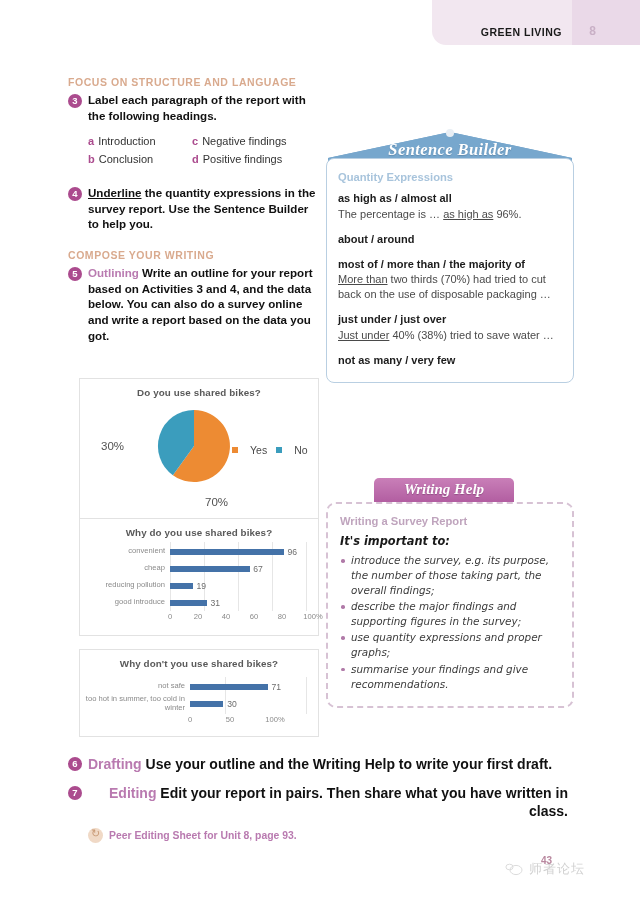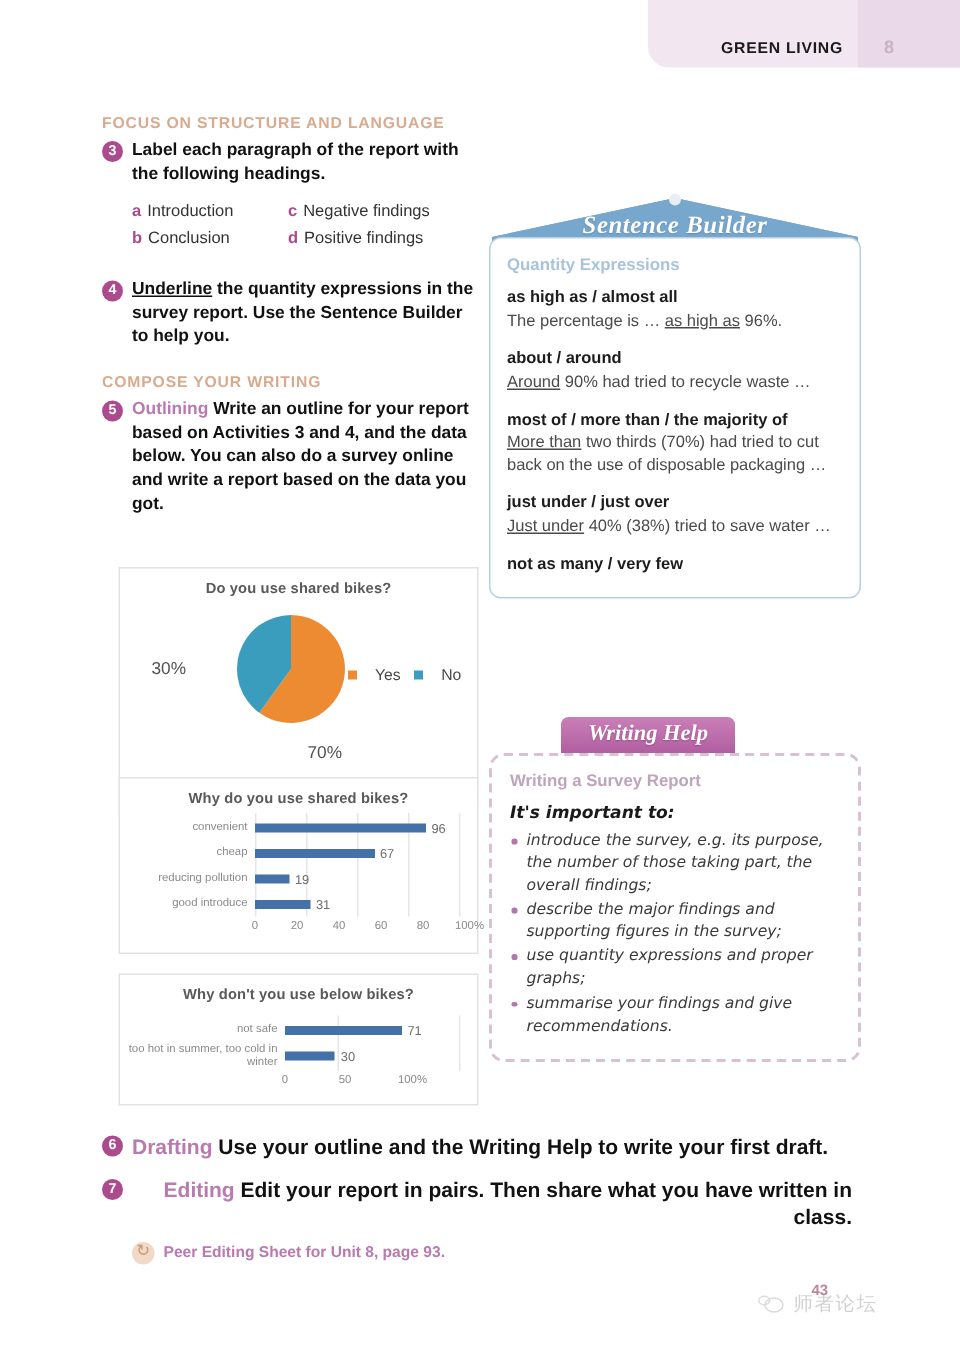--- a/index.html
+++ b/index.html
@@ -216,21 +216,21 @@
     color: #4a4a4a;
     line-height: 1.36;
     margin-top: 1px;
   }
   .sb-u { text-decoration: underline; }
 
   
   #wh-wrap { position: absolute; left: 326px; top: 478px; width: 248px; }
   #wh-banner {
     position: relative;
-    width: 116px;
+    width: 140px;
     margin: 0 auto 0 48px;
     height: 24px;
     background: linear-gradient(#c97fb8, #b25ea1);
     border-radius: 5px 5px 0 0;
   }
   #wh-title {
     position: absolute;
     width: 100%;
     top: 3px;
     text-align: center;
@@ -455,21 +455,21 @@
       <span class="axis-tick" style="left:28px;">20</span>
       <span class="axis-tick" style="left:56px;">40</span>
       <span class="axis-tick" style="left:84px;">60</span>
       <span class="axis-tick" style="left:112px;">80</span>
       <span class="axis-tick" style="left:143px;">100%</span>
     </div>
   </div>
 </div>
 
 <div class="chart-card" id="bar2-card">
-  <div class="chart-title">Why don't you use below bikes?</div>
+  <div class="chart-title">Why don't you use shared bikes?</div>
   <div class="bars" style="padding-left:4px;padding-right:8px;padding-top:9px;">
     <div class="gridline" style="left:145px;top:8px;bottom:14px;"></div>
     <div class="gridline" style="left:226px;top:8px;bottom:14px;"></div>
 
     <div class="bar-row">
       <div class="bar-cat" style="width:106px;">not safe</div>
       <div class="bar-track">
         <div class="bar-fill" style="left:0;width:65%"></div>
         <div class="bar-val" style="left:68%">71</div>
       </div>
@@ -502,21 +502,20 @@
   <div id="sb-box">
     <div id="sb-subtitle">Quantity Expressions</div>
 
     <div class="sb-entry">
       <div class="sb-form">as high as / almost all</div>
       <div class="sb-example"><span>The percentage is … </span><span class="sb-u">as high as</span><span> 96%.</span></div>
     </div>
 
     <div class="sb-entry">
       <div class="sb-form">about / around</div>
-      <div class="sb-example"><span></span><span class="sb-u">Around</span><span> 90% had tried to recycle waste …</span></div>
     </div>
 
     <div class="sb-entry">
       <div class="sb-form">most of / more than / the majority of</div>
       <div class="sb-example"><span></span><span class="sb-u">More than</span><span> two thirds (70%) had tried to cut back on the use of disposable packaging …</span></div>
     </div>
 
     <div class="sb-entry">
       <div class="sb-form">just under / just over</div>
       <div class="sb-example"><span></span><span class="sb-u">Just under</span><span> 40% (38%) tried to save water …</span></div>

